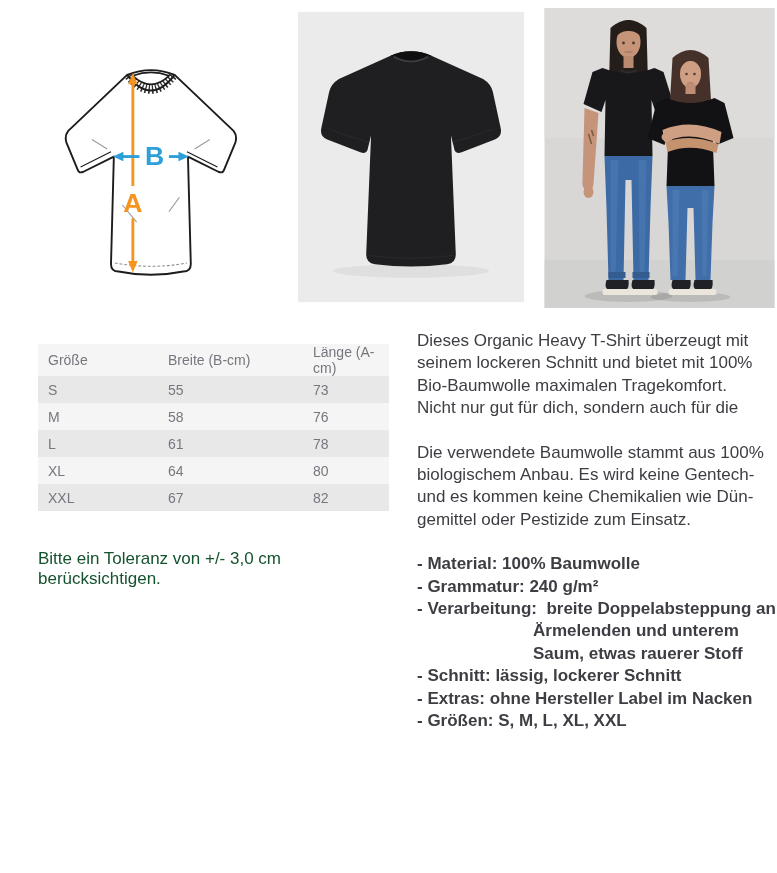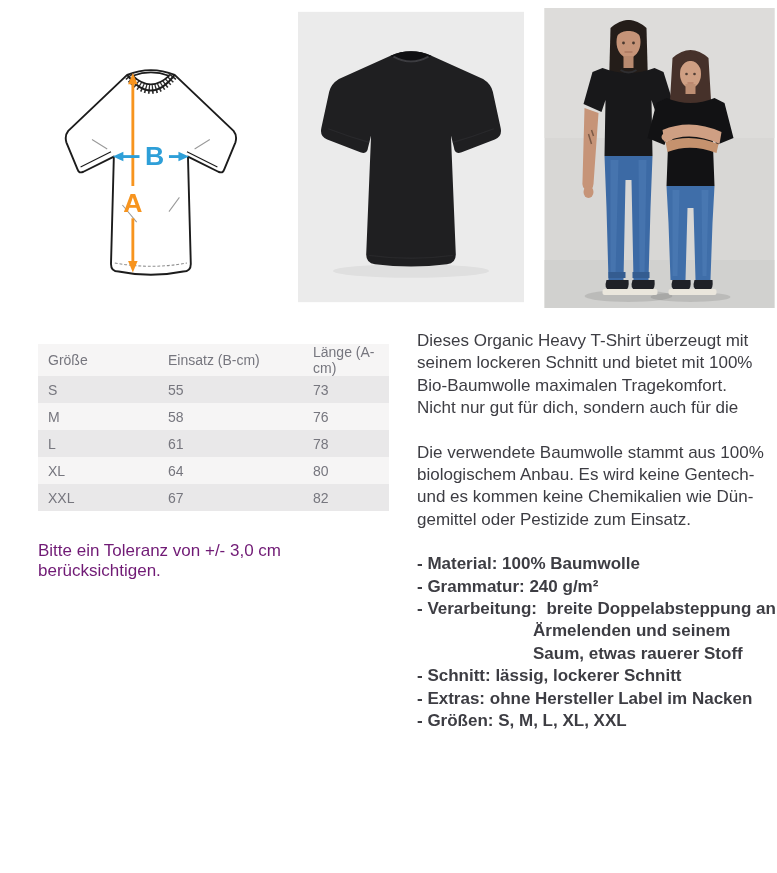--- a/index.html
+++ b/index.html
@@ -19,21 +19,21 @@
 
   .content{display:flex;align-items:flex-start;padding-left:38px;margin-top:36px;}
   .left-col{width:351px;flex:0 0 auto;}
   table.size-table{width:351px;border-collapse:collapse;font-size:14px;color:#76767e;table-layout:fixed;}
   table.size-table th{font-weight:400;text-align:left;height:27px;padding:0 0 0 10px;background:#f6f5f5;}
   table.size-table td{height:27px;padding:0 0 0 10px;}
   table.size-table .col-size{width:110px;}
   table.size-table .col-width{width:135px;}
   table.size-table tbody tr:nth-child(odd) td{background:#e9e8e9;}
   table.size-table tbody tr:nth-child(even) td{background:#f6f5f5;}
-  .tolerance{margin:30px 0 0 0;font-size:17px;color:#701a75;}
+  .tolerance{margin:38px 0 0 0;font-size:17px;color:#14532d;}
 
   .right-col{margin-left:28px;margin-top:-14px;width:352px;font-size:17px;line-height:22.4px;color:#3d3d43;}
   .para{margin:0 0 22px 0;}
   .para .line{white-space:pre;}
   .specs{margin-top:20px;font-weight:bold;}
   .spec-line{white-space:pre;}
   .spec-line.indent{padding-left:116px;}
 </style>
 </head>
 <body>
@@ -133,21 +133,21 @@
   </figure>
 </div>
 
 <div class="content">
 
   <div class="left-col">
     <table class="size-table">
       <thead>
         <tr>
           <th class="col-size">Größe</th>
-          <th class="col-width">Einsatz (B-cm)</th>
+          <th class="col-width">Breite (B-cm)</th>
           <th class="col-len">Länge (A-cm)</th>
         </tr>
       </thead>
       <tbody>
 
           <tr>
             <td>S</td>
             <td>55</td>
             <td>73</td>
           </tr>
@@ -193,21 +193,21 @@
     <div class="line">Die verwendete Baumwolle stammt aus 100%</div>
         <div class="line">biologischem Anbau. Es wird keine Gentech-</div>
         <div class="line">und es kommen keine Chemikalien wie Dün-</div>
         <div class="line">gemittel oder Pestizide zum Einsatz.</div>
       </div>
     <div class="specs">
 
     <div class="spec-line">- Material: 100% Baumwolle</div>
         <div class="spec-line">- Grammatur: 240 g/m²</div>
         <div class="spec-line">- Verarbeitung:  breite Doppelabsteppung an</div>
-        <div class="spec-line indent">Ärmelenden und seinem</div>
+        <div class="spec-line indent">Ärmelenden und unterem</div>
         <div class="spec-line indent">Saum, etwas rauerer Stoff</div>
         <div class="spec-line">- Schnitt: lässig, lockerer Schnitt</div>
         <div class="spec-line">- Extras: ohne Hersteller Label im Nacken</div>
         <div class="spec-line">- Größen: S, M, L, XL, XXL</div>
       </div>
   </div>
 
 </div>
 
 </body></html>

